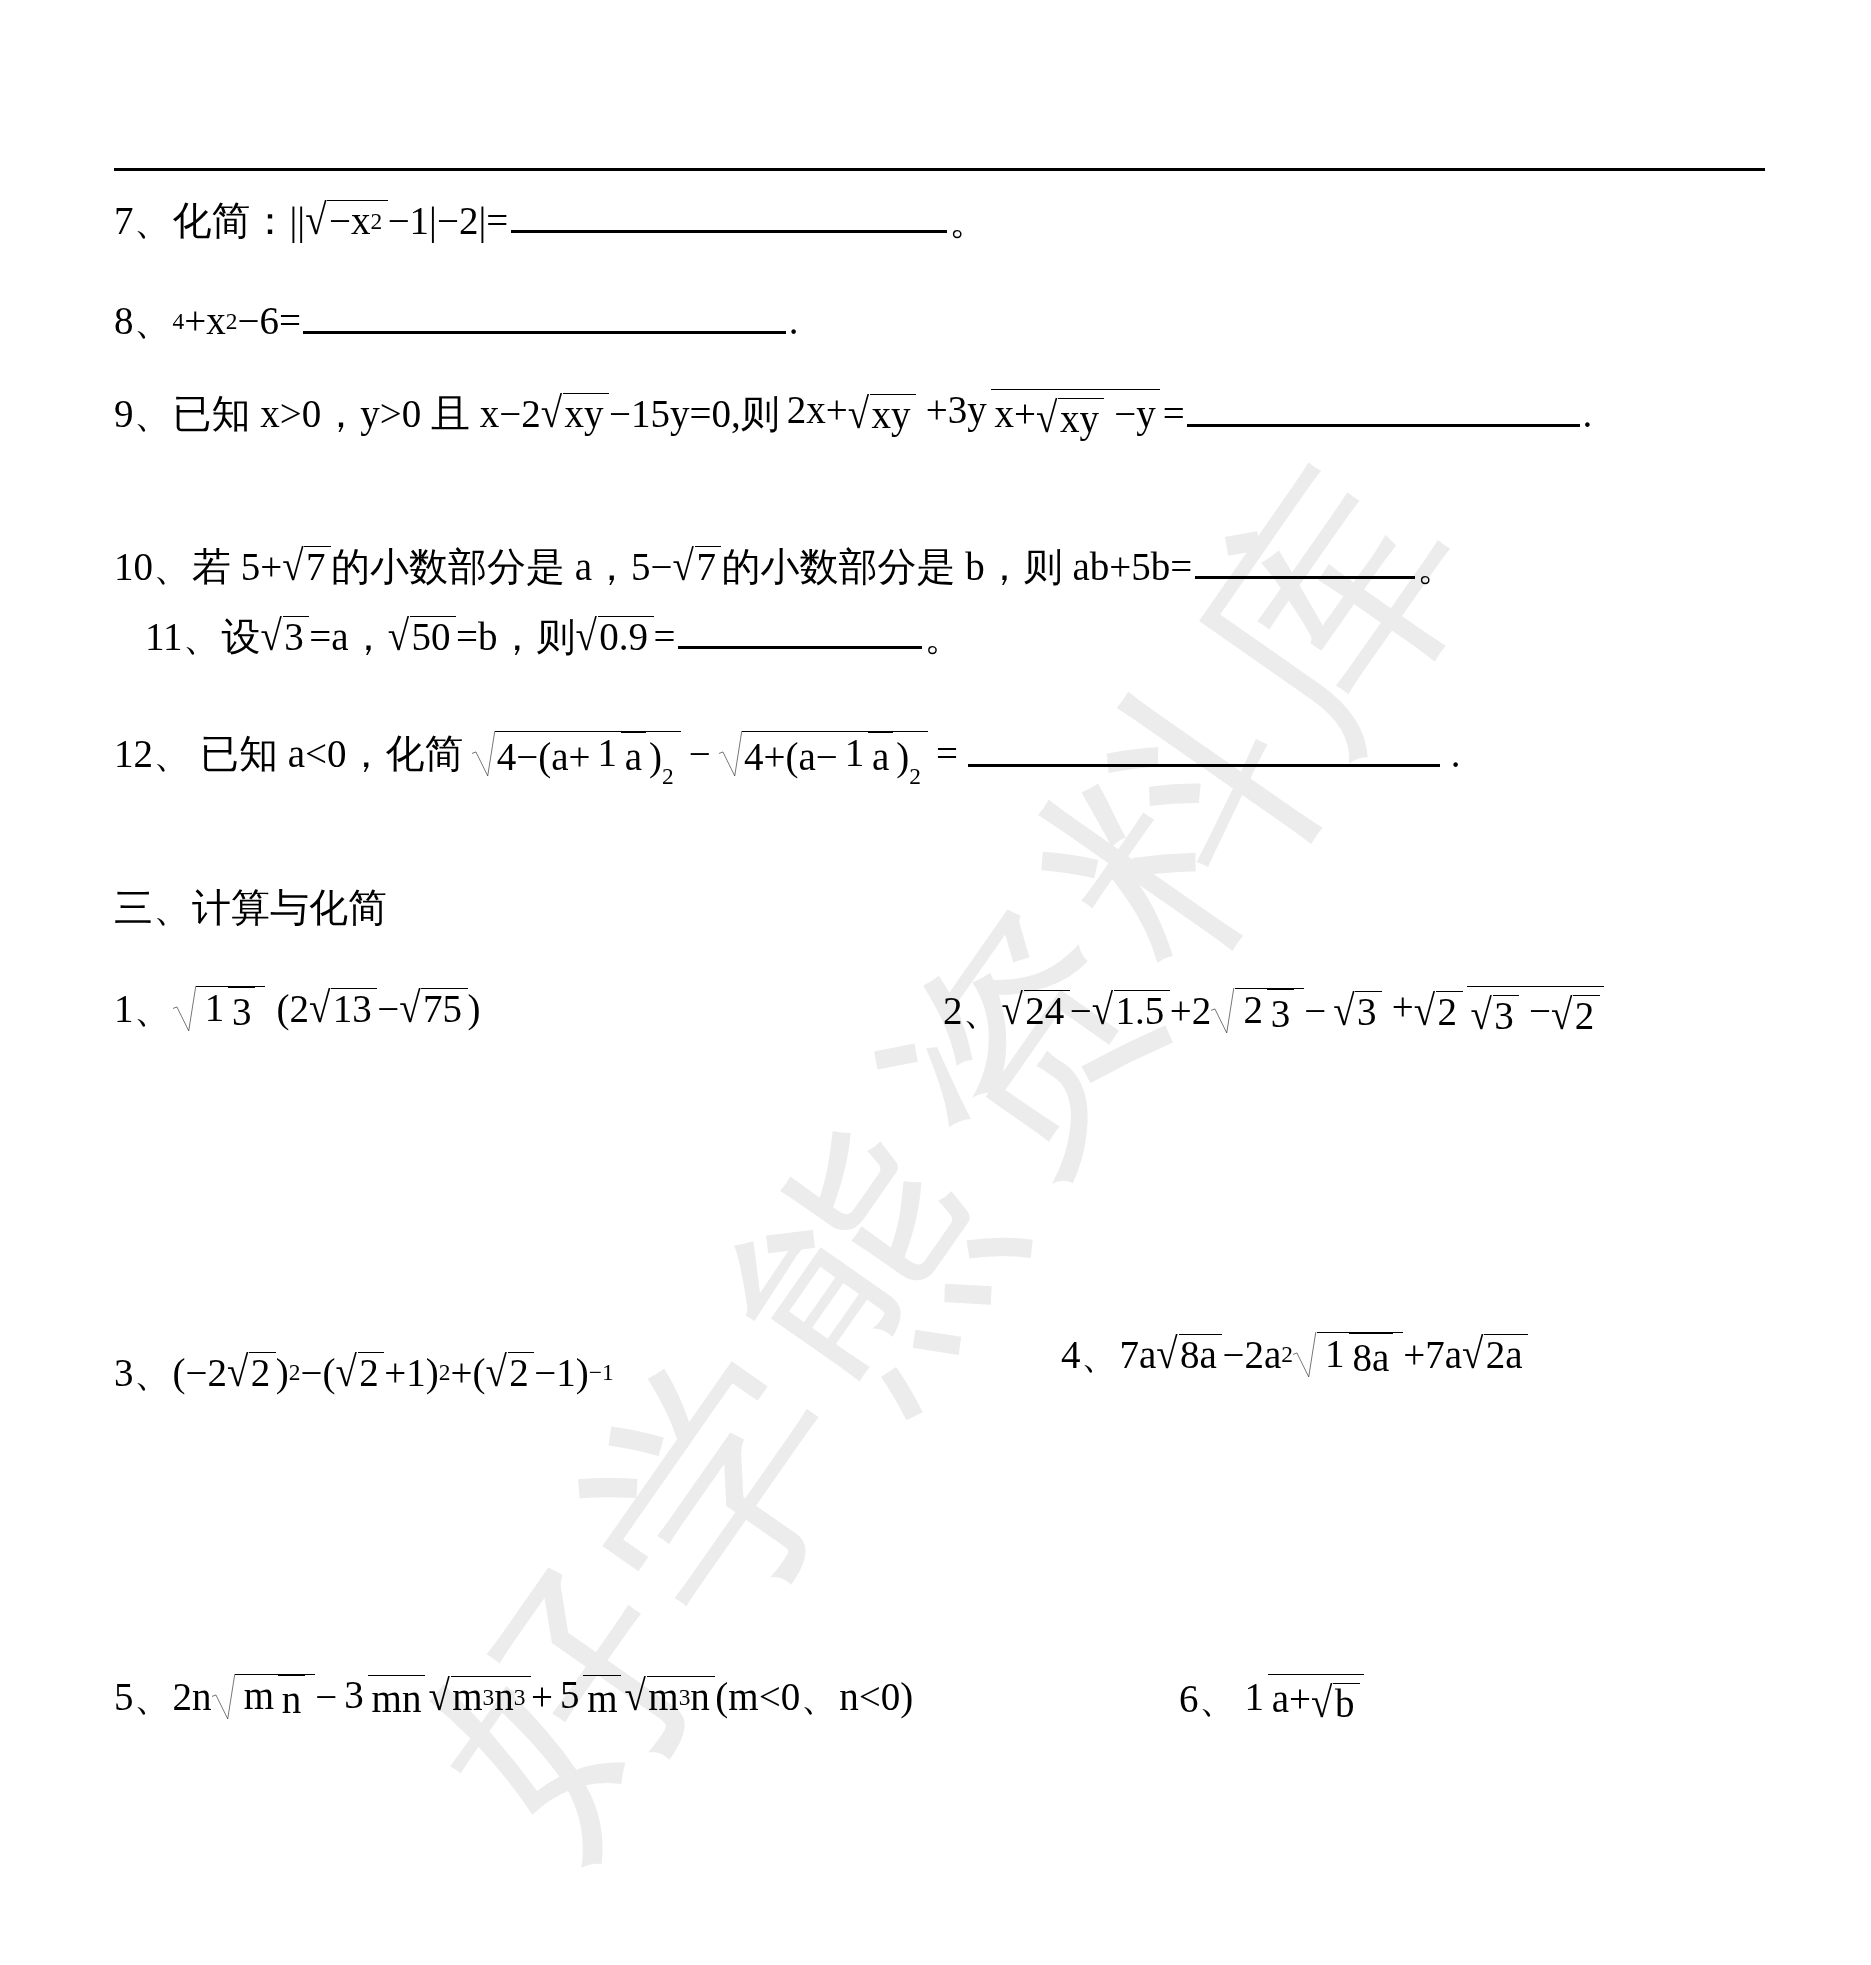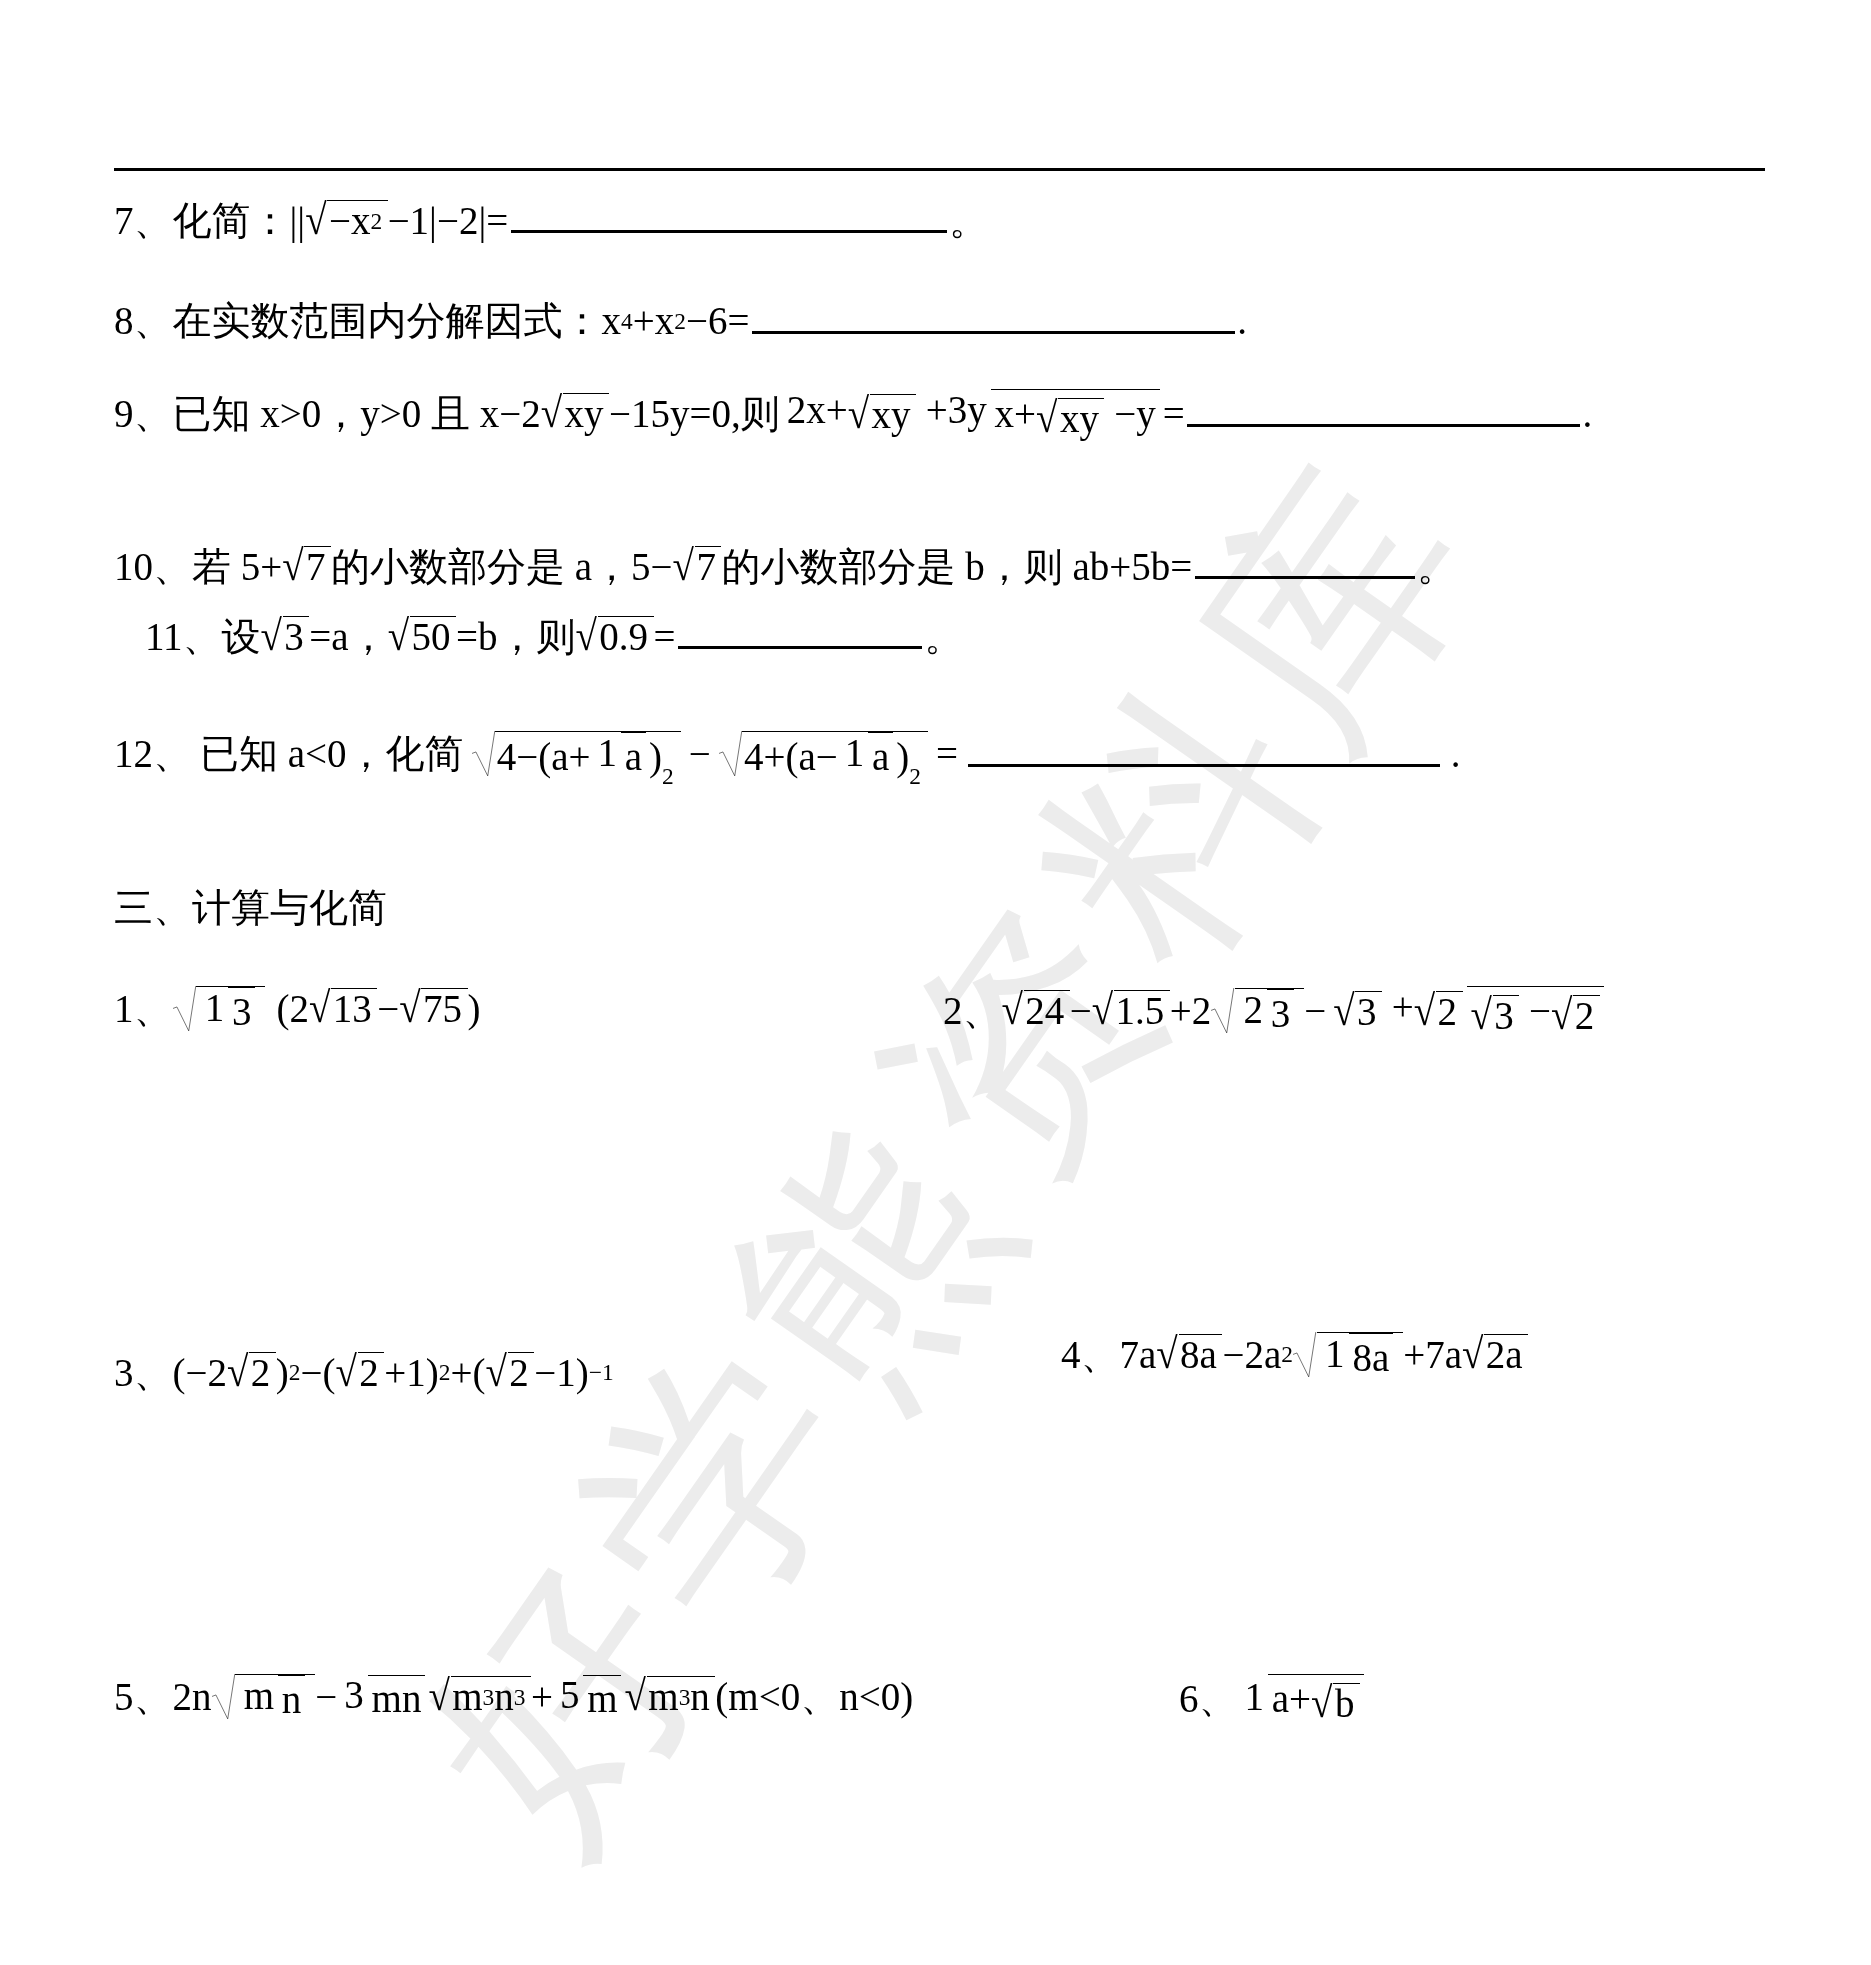--- a/index.html
+++ b/index.html
@@ -47,21 +47,20 @@
             <sup>2</sup>
           </span>
         </span>
       <span> −1|−2|=</span>
       <span class="blank" style="width:436px;"></span>
       <span>。</span>
     </div>
 
     <div class="line" style="top:301px;">
       <span>8、</span>
-      <span>在实数范围内分解因式：x</span>
         <sup>4</sup>
       <span>+x</span>
         <sup>2</sup>
       <span>−6=</span>
       <span class="blank" style="width:483px;"></span>
       <span>.</span>
     </div>
 
     <div class="line" style="top:389px;">
       <span>9、</span>

